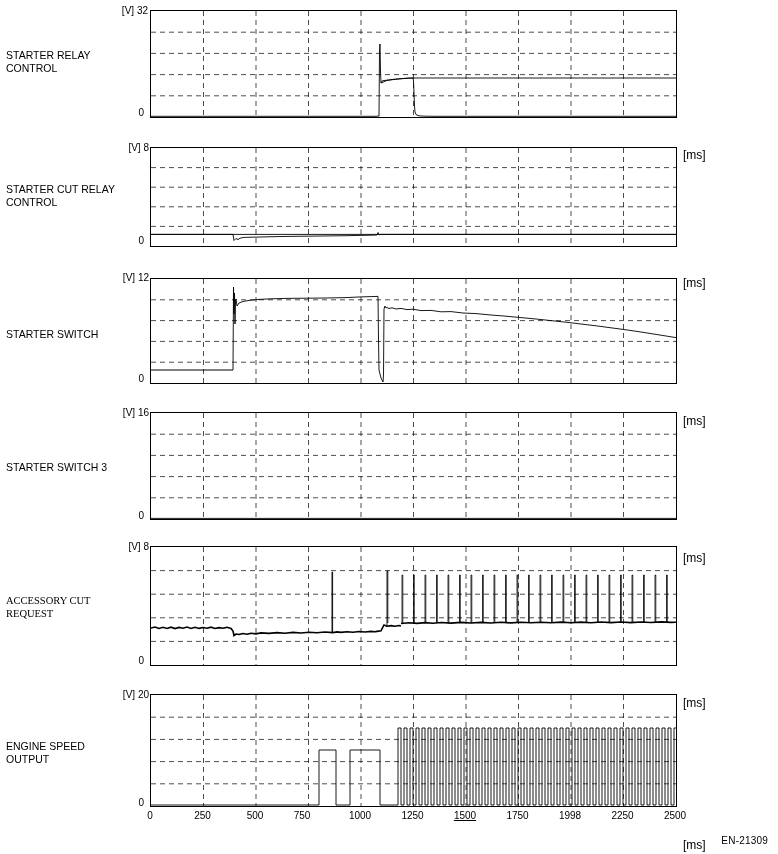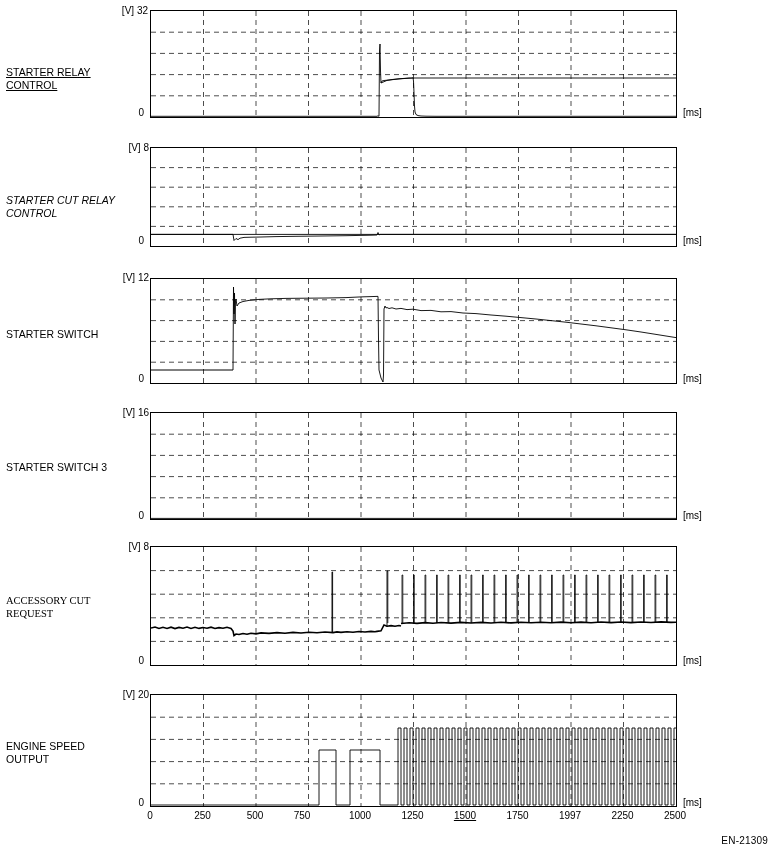--- a/index.html
+++ b/index.html
@@ -21,21 +21,21 @@
     color:#000;
   }
   .unit-label{
     position:absolute;
     font-size:10px;
     color:#000;
     text-align:right;
   }
   .ms-label{
     position:absolute;
-    font-size:10px;color:#000;
+    font-size:12px;color:#000;margin-top:41px;
   }
   .zero-label{
     position:absolute;
     font-size:10px;color:#000;
     text-align:right;
   }
   .plot{
     position:absolute;
     border:1px solid #000;
     box-sizing:border-box;
@@ -61,21 +61,21 @@
     letter-spacing:0.2px;
     text-align:center;
   }
 </style>
 </head>
 <body>
 
 <div id="sheet">
 
   <div class="row">
-    <div class="row-label" style="top:66px;text-decoration:underline;">STARTER RELAY
+    <div class="row-label" style="top:49px;">STARTER RELAY
 CONTROL</div>
     <div class="unit-label" style="left:108px;top:5px;width:40px;"><span>[V]</span> <span>32</span></div>
     <div class="zero-label" style="left:128px;top:107px;width:16px;">0</div>
     <div class="ms-label" style="left:683px;top:107px;">[ms]</div>
     <div class="plot" style="left:150px;top:10px;width:527px;height:108px;">
       <svg width="525" height="106" viewBox="0 0 525 106">
         <g stroke="#000" stroke-width="0.7" stroke-dasharray="5,4" fill="none">
           <line x1="0" y1="21.2" x2="525" y2="21.2"></line>
           <line x1="0" y1="42.4" x2="525" y2="42.4"></line>
           <line x1="0" y1="63.6" x2="525" y2="63.6"></line>
@@ -91,21 +91,21 @@
           <line x1="472.5" y1="0" x2="472.5" y2="106"></line>
         </g>
         <polyline fill="none" stroke="#000" stroke-width="0.9" points="0,105.3 226,105.3 227,104.8 228,105.3 228.5,40 229,33 229.5,60 230,72 231,70 233,69.5 236,69.2 242,68.4 252,67.6 262,67.0 100000,67.0"></polyline>
         <polyline fill="none" stroke="#000" stroke-width="0.9" points="230,72 236,69.4 248,67.8 258,67.0 259.5,67.0 260,67.0 260.5,67.0 261,67.0 261.5,66.8 262,66.8"></polyline>
         <polyline fill="none" stroke="#000" stroke-width="0.9" points="262,66.8 262.5,70 263,82 263.5,95 264,101 265,103.5 267,104.6 270,105.0 275,105.2 285,105.3 525,105.3"></polyline>
       </svg>
     </div>
   </div>
 
   <div class="row">
-    <div class="row-label" style="top:194px;font-style:italic;">STARTER CUT RELAY
+    <div class="row-label" style="top:183px;">STARTER CUT RELAY
 CONTROL</div>
     <div class="unit-label" style="left:113px;top:142px;width:36px;"><span>[V]</span> <span>8</span></div>
     <div class="zero-label" style="left:128px;top:235px;width:16px;">0</div>
     <div class="ms-label" style="left:683px;top:235px;">[ms]</div>
     <div class="plot" style="left:150px;top:147px;width:527px;height:100px;">
       <svg width="525" height="98" viewBox="0 0 525 98">
         <g stroke="#000" stroke-width="0.7" stroke-dasharray="5,4" fill="none">
           <line x1="0" y1="19.6" x2="525" y2="19.6"></line>
           <line x1="0" y1="39.2" x2="525" y2="39.2"></line>
           <line x1="0" y1="58.8" x2="525" y2="58.8"></line>
@@ -274,20 +274,20 @@
     </div>
     <div class="xaxis" style="left:150px;top:810px;width:527px;">
       <span class="xtick" style="left:0px;">0</span>
       <span class="xtick" style="left:52.5px;">250</span>
       <span class="xtick" style="left:105px;text-align:right;">500</span>
       <span class="xtick" style="left:152px;">750</span>
       <span class="xtick" style="left:210px;">1000</span>
       <span class="xtick" style="left:262.5px;">1250</span>
       <span class="xtick" style="left:315px;text-decoration:underline;">1500</span>
       <span class="xtick" style="left:367.5px;">1750</span>
-      <span class="xtick" style="left:420px;">1997</span>
+      <span class="xtick" style="left:420px;">1998</span>
       <span class="xtick" style="left:472.5px;">2250</span>
       <span class="xtick" style="left:525px;">2500</span>
     </div>
   </div>
 
   <div class="code">EN-21309</div>
 </div>
 
 </body></html>

